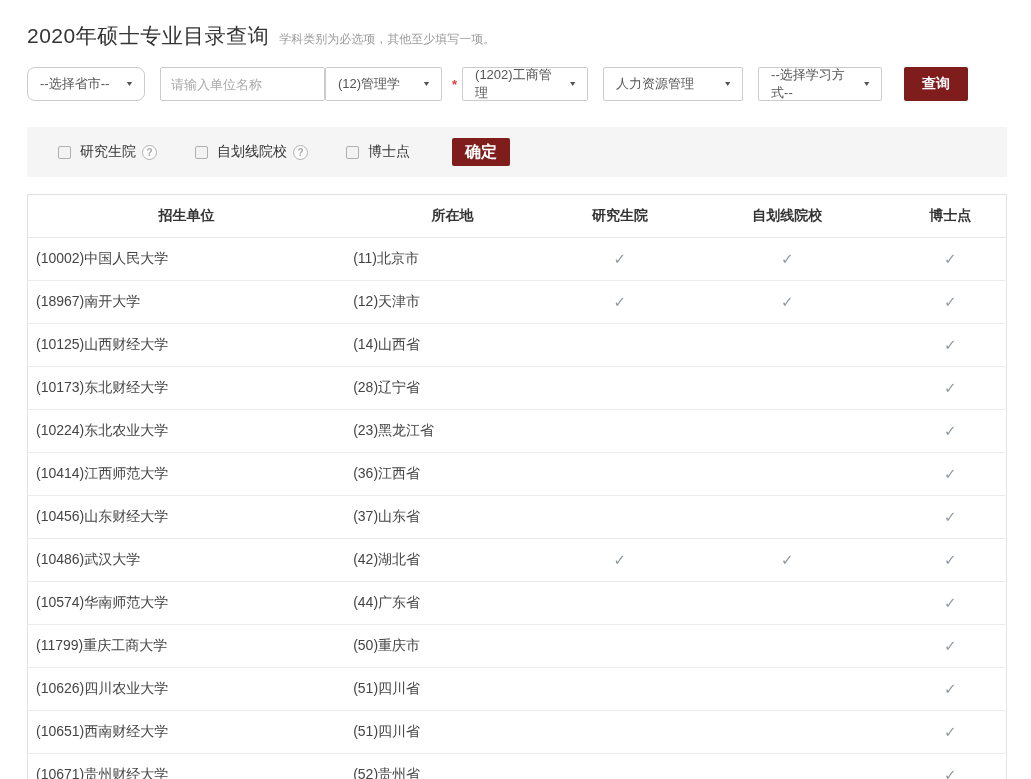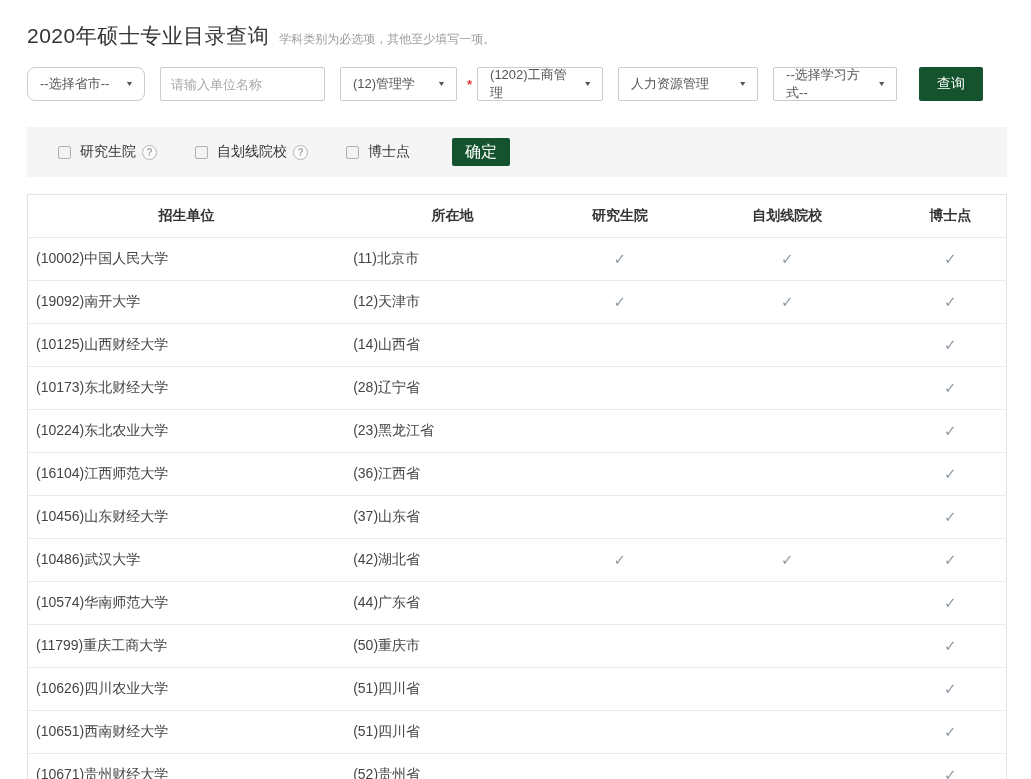--- a/index.html
+++ b/index.html
@@ -16,32 +16,32 @@
   .filter-row { margin-top: 17px; display: flex; align-items: center; }
   .sel, .txt-input {
     height: 34px; border: 1px solid #ccc; background: #fff; border-radius: 2px;
     font-size: 13px; color: #555;
   }
   .sel {
     display: flex; align-items: center; justify-content: space-between;
     padding: 0 10px 0 12px; cursor: pointer; margin-right: 15px;
   }
   .sel .arrow { font-size: 9px; color: #555; transform: scaleY(.8); margin-left: 8px; }
-  .txt-input { padding: 0 10px; margin-right: 15px; }
+  .txt-input { padding: 0 10px; margin-right: 0; }
   .txt-input::placeholder { color: #a9a9a9; font-size: 13px; }
   .w-province { width: 118px; border-radius: 8px; }
   .w-unit { width: 165px; }
   .w-discipline { width: 117px; }
   .w-category { width: 126px; }
   .w-major { width: 140px; }
   .w-mode { width: 124px; }
   .required-star { color: #e4393c; font-size: 13px; margin: 0 5px 0 -5px; font-weight: bold; }
   .btn-primary {
-    background: #14532d; color: #fff; border: none; border-radius: 2px;
-    font-size: 14px; cursor: pointer; font-family: inherit;
+    background: #7f1d1d; color: #fff; border: none; border-radius: 2px;
+    font-size: 14px; cursor: pointer; font-family: inherit; font-weight: bold;
   }
   .btn-search { width: 64px; height: 34px; margin-left: 7px; }
 
   
   .options-bar {
     margin-top: 26px; background: #f5f5f5; height: 50px;
     display: flex; align-items: center; padding-left: 31px;
   }
   .opt-group { display: flex; align-items: center; margin-right: 38px; }
   .opt-checkbox {
@@ -150,21 +150,21 @@
     </thead>
     <tbody>
         <tr>
           <td class="col-unit">(10002)中国人民大学</td>
           <td class="col-loc">(11)北京市</td>
           <td class="col-grad center"><span class="check-glyph">✓</span></td>
           <td class="col-self center"><span class="check-glyph">✓</span></td>
           <td class="col-doc center"><span class="check-glyph">✓</span></td>
         </tr>
         <tr>
-          <td class="col-unit">(19092)南开大学</td>
+          <td class="col-unit">(18967)南开大学</td>
           <td class="col-loc">(12)天津市</td>
           <td class="col-grad center"><span class="check-glyph">✓</span></td>
           <td class="col-self center"><span class="check-glyph">✓</span></td>
           <td class="col-doc center"><span class="check-glyph">✓</span></td>
         </tr>
         <tr>
           <td class="col-unit">(10125)山西财经大学</td>
           <td class="col-loc">(14)山西省</td>
           <td class="col-grad center"></td>
           <td class="col-self center"></td>
@@ -178,21 +178,21 @@
           <td class="col-doc center"><span class="check-glyph">✓</span></td>
         </tr>
         <tr>
           <td class="col-unit">(10224)东北农业大学</td>
           <td class="col-loc">(23)黑龙江省</td>
           <td class="col-grad center"></td>
           <td class="col-self center"></td>
           <td class="col-doc center"><span class="check-glyph">✓</span></td>
         </tr>
         <tr>
-          <td class="col-unit">(16104)江西师范大学</td>
+          <td class="col-unit">(10414)江西师范大学</td>
           <td class="col-loc">(36)江西省</td>
           <td class="col-grad center"></td>
           <td class="col-self center"></td>
           <td class="col-doc center"><span class="check-glyph">✓</span></td>
         </tr>
         <tr>
           <td class="col-unit">(10456)山东财经大学</td>
           <td class="col-loc">(37)山东省</td>
           <td class="col-grad center"></td>
           <td class="col-self center"></td>

